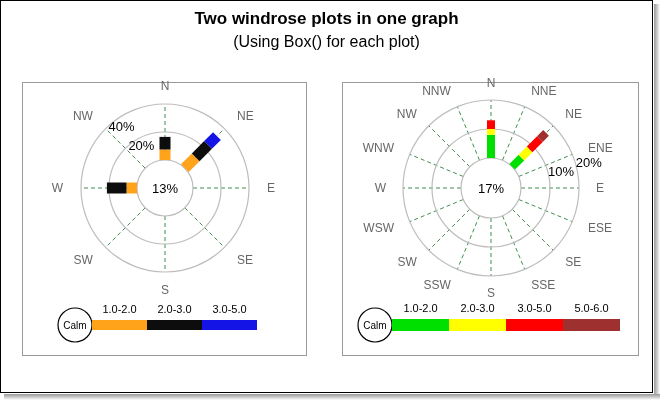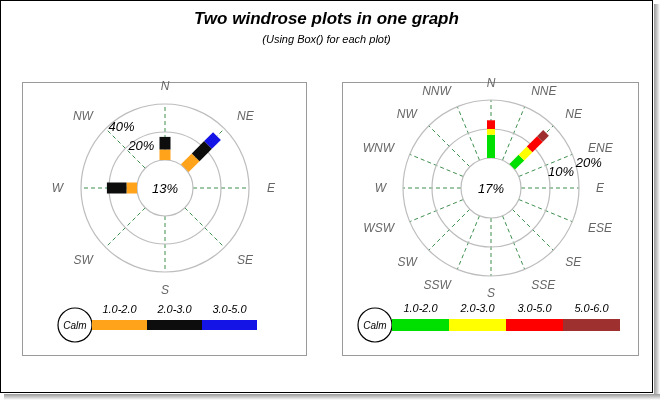--- a/index.html
+++ b/index.html
@@ -12,21 +12,20 @@
     height: 400px;
     font-family: "Liberation Sans", sans-serif;
     overflow: hidden;
   }
   #canvas {
     position: relative;
     width: 660px;
     height: 400px;
     background: #ffffff;
     box-sizing: border-box;
-    font-style: italic;
   }
   .outer-frame {
     position: absolute;
     left: 0; top: 0;
     width: 653px;
     height: 393px;
     border: 1px solid #000000;
     box-sizing: border-box;
     background: #ffffff;
   }
@@ -56,21 +55,21 @@
     font-weight: bold;
     color: #000000;
     letter-spacing: 0px;
   }
   .subtitle {
     position: absolute;
     left: 0;
     top: 33px;
     width: 653px;
     text-align: center;
-    font-size: 11px;
+    font-size: 16px;
     color: #000000;
   }
   .plot-panel {
     position: absolute;
     border: 1px solid #9a9a9a;
     box-sizing: border-box;
     background: #ffffff;
   }
   #panel-left  { left: 22px;  top: 82px; width: 285px; height: 274px; }
   #panel-right { left: 342px; top: 82px; width: 297px; height: 274px; }

